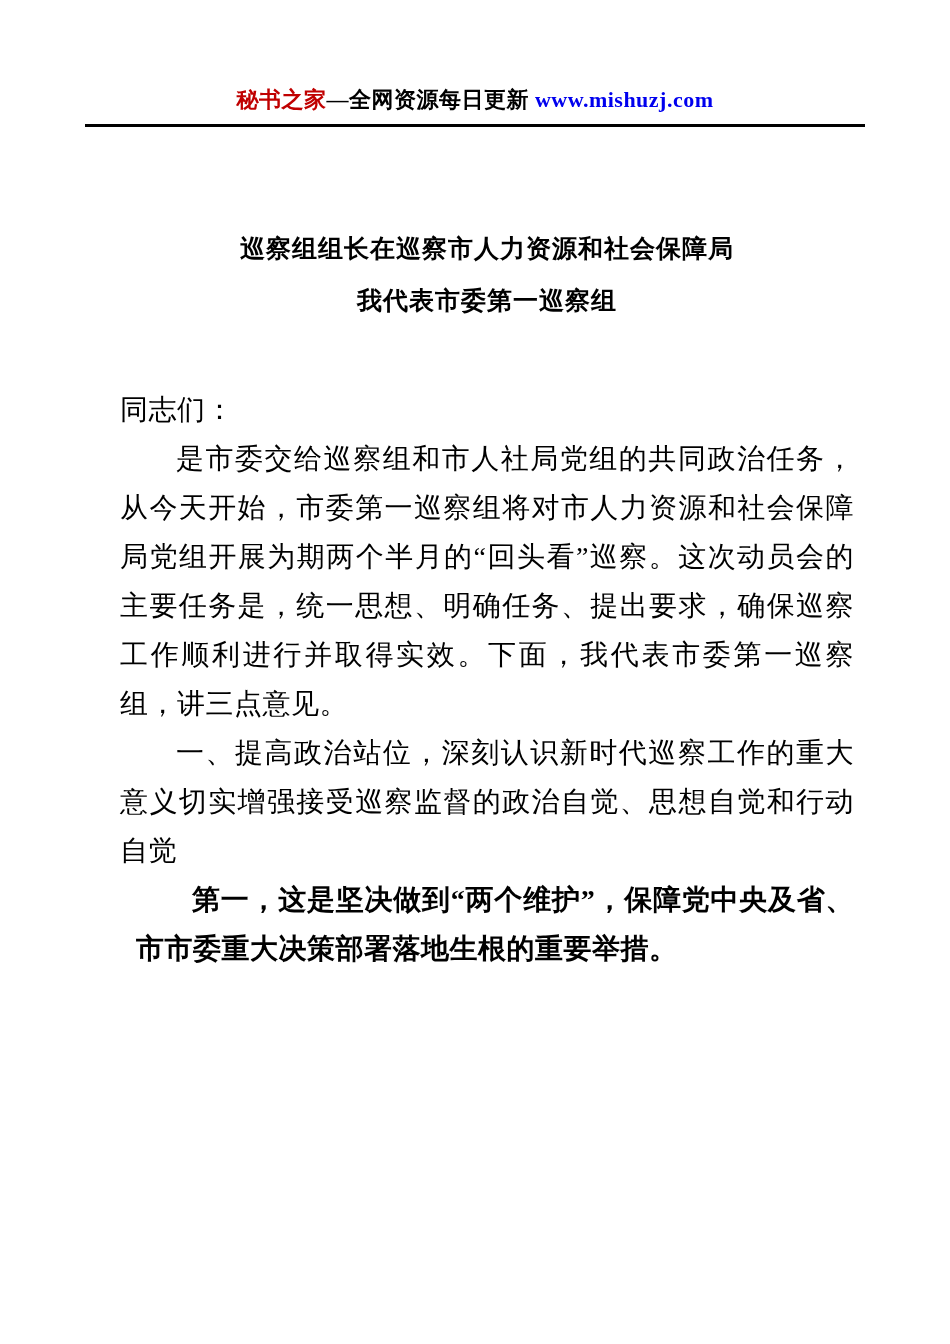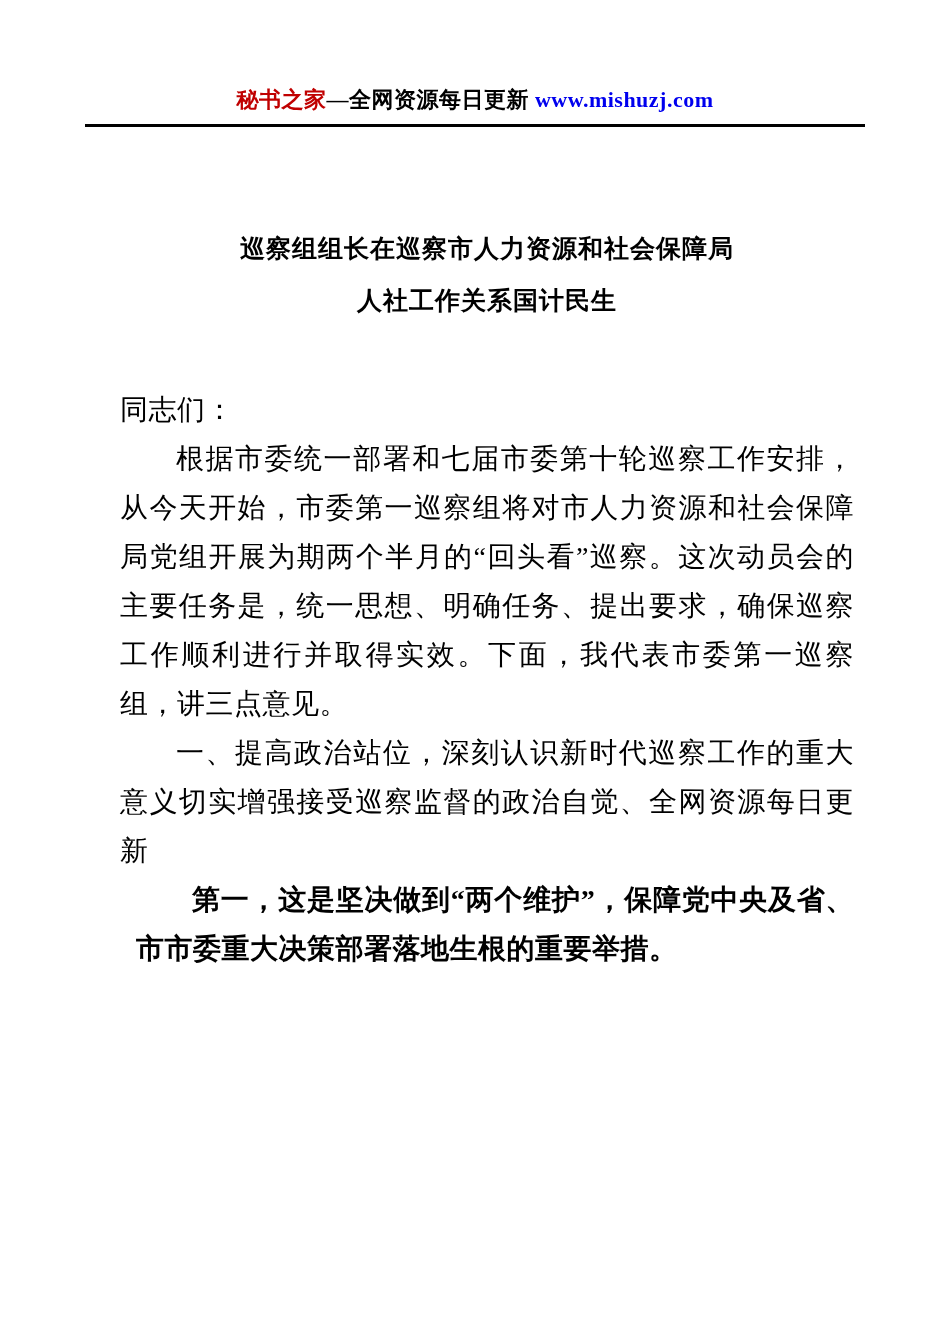--- a/index.html
+++ b/index.html
@@ -61,28 +61,28 @@
   <header class="site-header">
     <span class="brand">秘书之家</span><span class="tagline">—全网资源每日更新 </span><a class="url">www.mishuzj.com</a>
   </header>
 
   <div class="divider"></div>
 
   <main class="doc-body">
 
     <h1 class="doc-title">
       <span class="title-line">巡察组组长在巡察市人力资源和社会保障局</span>
-      <span class="title-line">人社工作关系国计民生</span>
+      <span class="title-line">我代表市委第一巡察组</span>
     </h1>
 
     <p class="para">同志们：</p>
 
-    <p class="para indent">根据市委统一部署和七届市委第十轮巡察工作安排，从今天开始，市委第一巡察组将对市人力资源和社会保障局党组开展为期两个半月的“回头看”巡察。这次动员会的主要任务是，统一思想、明确任务、提出要求，确保巡察工作顺利进行并取得实效。下面，我代表市委第一巡察组，讲三点意见。</p>
+    <p class="para indent">是市委交给巡察组和市人社局党组的共同政治任务，从今天开始，市委第一巡察组将对市人力资源和社会保障局党组开展为期两个半月的“回头看”巡察。这次动员会的主要任务是，统一思想、明确任务、提出要求，确保巡察工作顺利进行并取得实效。下面，我代表市委第一巡察组，讲三点意见。</p>
 
-    <p class="para indent">一、提高政治站位，深刻认识新时代巡察工作的重大意义切实增强接受巡察监督的政治自觉、全网资源每日更新</p>
+    <p class="para indent">一、提高政治站位，深刻认识新时代巡察工作的重大意义切实增强接受巡察监督的政治自觉、思想自觉和行动自觉</p>
 
 
     <p class="para indent bold">第一，这是坚决做到“两个维护”，保障党中央及省、市市委重大决策部署落地生根的重要举措。</p>
 
 
   </main>
 
 </div>
 
 </body></html>

